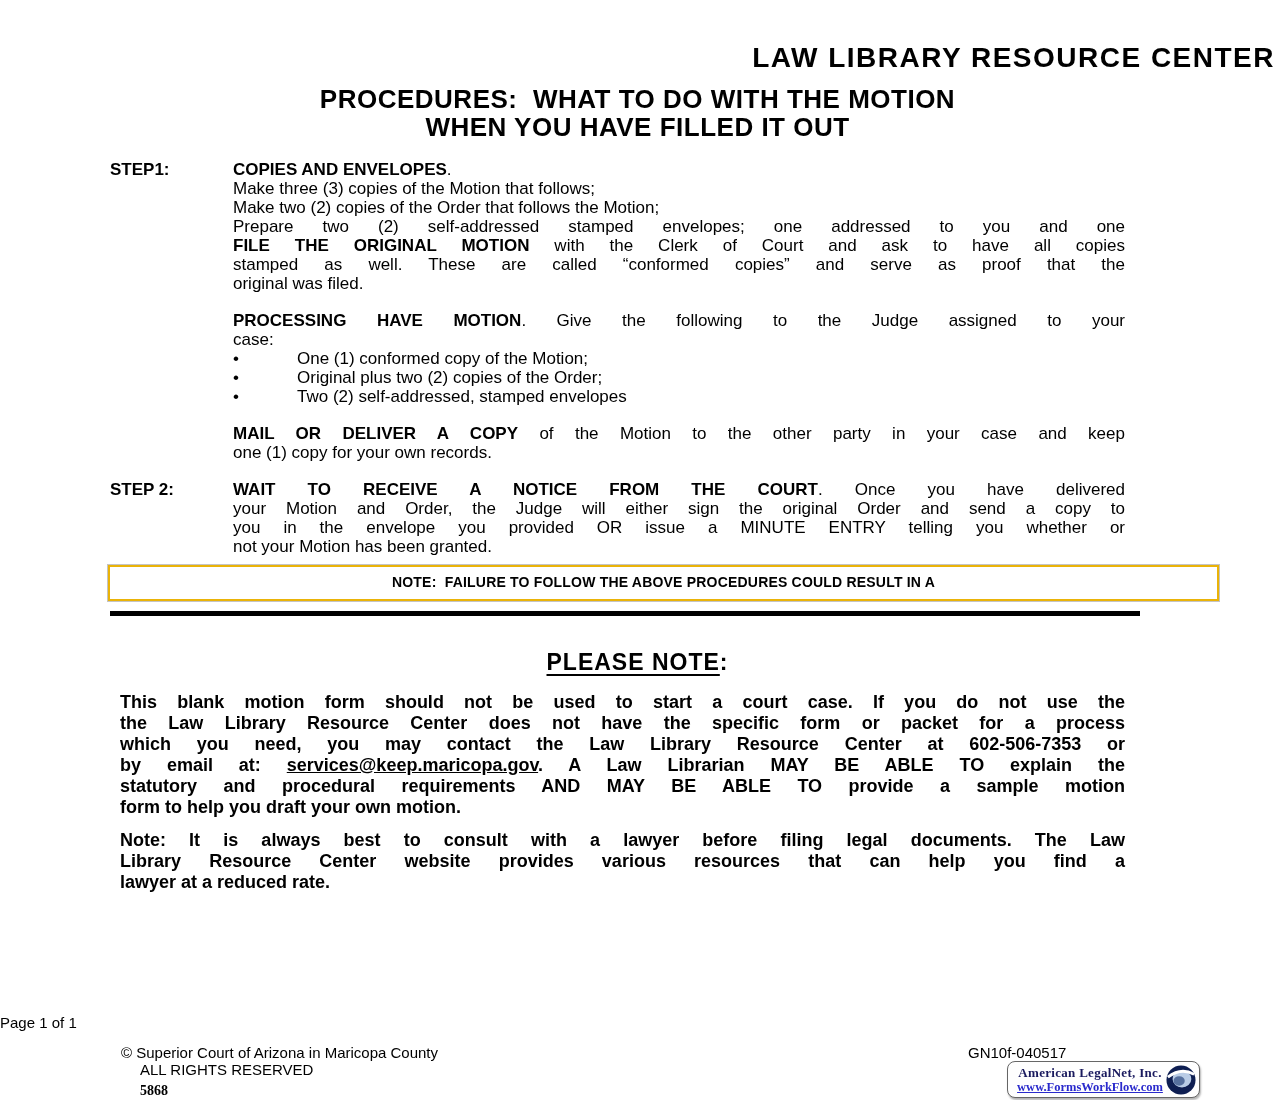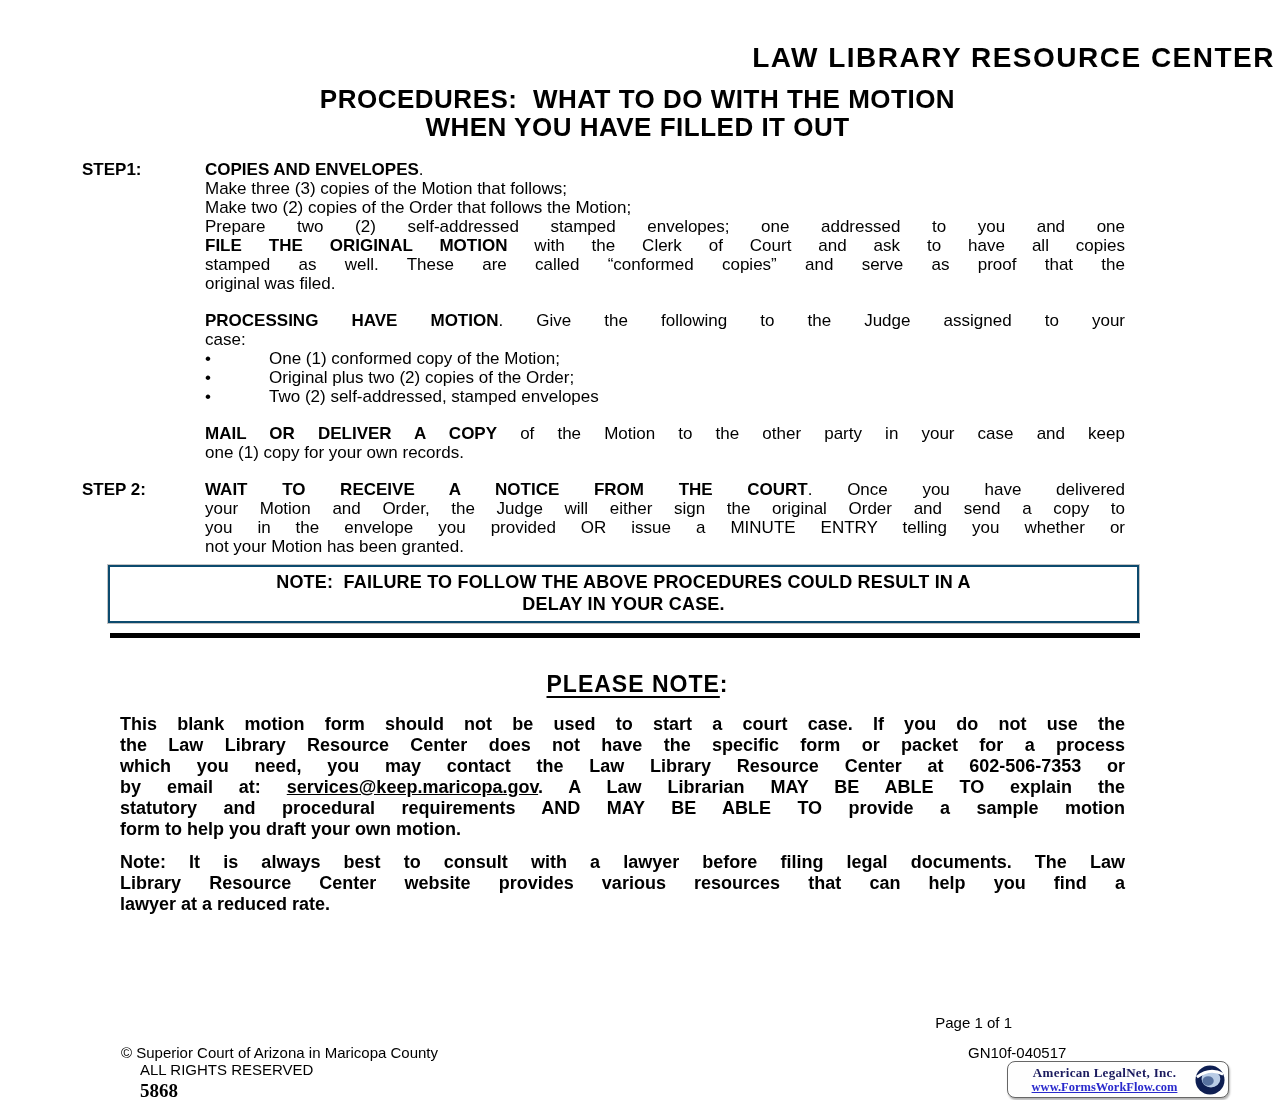--- a/index.html
+++ b/index.html
@@ -17,59 +17,59 @@
 
   .doc-org {
     padding-top: 46px; text-align: right;
     font-size: 28px; font-weight: 700; letter-spacing: 1.5px; line-height: 24px;
   }
   .doc-title {
     margin-top: 15px; text-align: center;
     font-size: 26px; font-weight: 700; line-height: 28px; letter-spacing: 0.5px;
   }
 
-  .steps { margin: 19px 150px 0 82px; font-size: 17px; line-height: 19px; }
+  .steps { margin: 19px 150px 0 110px; font-size: 17px; line-height: 19px; }
   .step { display: grid; grid-template-columns: 123px 1fr; }
   .step-label { font-weight: 700; }
   .line  { text-align: left; }
   .jline { text-align: justify; text-align-last: justify; }
   .gap-b { margin-bottom: 18px; }
 
   .bullet-row { display: grid; grid-template-columns: 64px 1fr; }
   .bullet-glyph { font-size: 17px; }
 
   .note-box {
-    margin: 9px 0 0 108px; width: 1031px;
-    border: 2px solid #0c4a6e; box-shadow: 0 0 0 1px #c4c4c4;
+    margin: 9px 0 0 108px; width: 1111px;
+    border: 2px solid #eab308; box-shadow: 0 0 0 1px #c4c4c4;
     padding: 4px 8px 6px; text-align: center;
-    font-weight: 700; font-size: 18px; line-height: 22px; letter-spacing: 0.2px;
+    font-weight: 700; font-size: 14px; line-height: 22px; letter-spacing: 0.2px;
   }
 
   .thick-rule { margin: 10px 0 0 110px; width: 1030px; height: 5px; background: #000; }
 
   .pn-heading { margin-top: 33px; text-align: center; font-size: 23px; font-weight: 700; letter-spacing: 1px; }
   .pn-underline { text-decoration: underline; text-decoration-thickness: 2px; text-underline-offset: 4px; }
 
   .bold-block { margin: 16px 150px 0 120px; font-weight: 700; font-size: 18px; line-height: 21px; }
   .para2-gap { margin-top: 12px; }
   .email-link { color: #000; font-weight: 700; text-decoration: underline; cursor: pointer; }
 
-  .page-info { position: absolute; top: 1014px; left: 0; width: 1012px; text-align: right; font-size: 15px; }
+  .page-info { position: absolute; top: 1014px; left: 0; width: 1012px; text-align: left; font-size: 15px; }
 
   .footer-left { position: absolute; left: 121px; top: 1044px; font-size: 15px; line-height: 17px; }
   .footer-left .indent { padding-left: 19px; }
   .form-number {
     padding-left: 19px; margin-top: 4px;
     font-family: "Liberation Serif", "DejaVu Serif", serif;
-    font-weight: 700; font-size: 19px;
+    font-weight: 700; font-size: 14px;
   }
   .doc-code { position: absolute; left: 968px; top: 1044px; font-size: 15px; }
 
   .legalnet-box {
-    position: absolute; left: 1007px; top: 1061px; width: 222px; height: 37px;
+    position: absolute; left: 1007px; top: 1061px; width: 193px; height: 37px;
     border: 1px solid #666; border-radius: 8px; background: #fefefe;
     box-shadow: 1px 2px 2px rgba(0,0,0,0.3);
     display: flex; align-items: center; padding: 2px 3px 2px 6px;
   }
   .legalnet-text { flex: 1; text-align: center; font-family: "Liberation Serif", "DejaVu Serif", serif; }
   .ln-company { font-weight: 700; font-size: 13px; line-height: 14px; color: #1a1a5e; letter-spacing: 0.3px; }
   .ln-url { display: block; font-weight: 700; font-size: 12.5px; line-height: 14px; color: #2929cc; text-decoration: underline; cursor: pointer; }
   .globe { width: 30px; height: 30px; flex: 0 0 auto; }
 </style>
 </head>
@@ -134,21 +134,20 @@
         <div class="jline">your Motion and Order, the Judge will either sign the original Order and send a copy to</div>
         <div class="jline">you in the envelope you provided OR issue a MINUTE ENTRY telling you whether or</div>
         <div class="line">not your Motion has been granted.</div>
       </div>
     </div>
 
   </div>
 
   <div class="note-box">
     <div class="pre">NOTE:  FAILURE TO FOLLOW THE ABOVE PROCEDURES COULD RESULT IN A</div>
-    <div class="pre">DELAY IN YOUR CASE.</div>
   </div>
 
   <div class="thick-rule"></div>
 
   <div class="pn-heading">
     <span class="pn-underline">PLEASE NOTE</span><span>:</span>
   </div>
 
   <div class="bold-block">
     <div class="jline">This blank motion form should not be used to start a court case.  If you do not use the</div>

